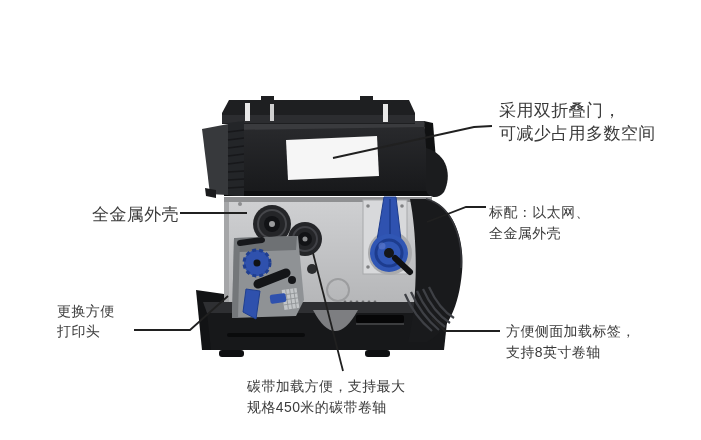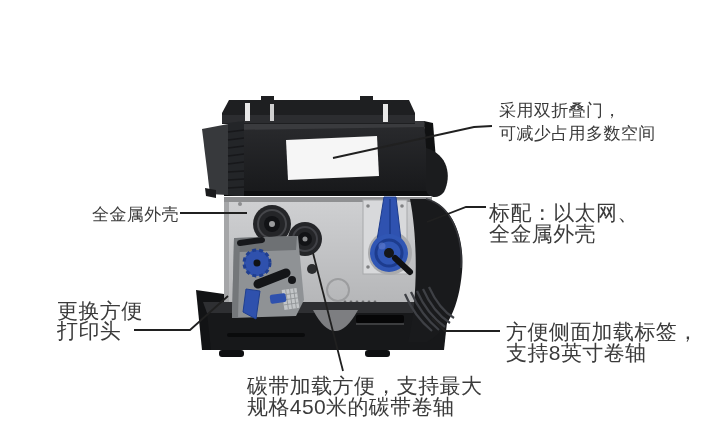--- a/index.html
+++ b/index.html
@@ -7,21 +7,21 @@
     position:relative;
     width:701px;height:440px;
     background:#ffffff;
     overflow:hidden;
     font-family:"Liberation Sans","DejaVu Sans",sans-serif;
   }
   #printer-svg{position:absolute;left:0;top:0;}
   .callout{
     position:absolute;
     color:#3b3b3b;
-    font-size:21px;
+    font-size:14px;
     line-height:21px;
     letter-spacing:0.4px;
     white-space:nowrap;
     font-weight:500;
   }
   .callout.big{font-size:17px;line-height:23px;}
   #note-folding-door{left:499px;top:99px;}
   #note-ports{left:489px;top:202px;}
   #note-metal-shell{left:92px;top:203px;}
   #note-printhead{left:57px;top:301px;line-height:20px;}

